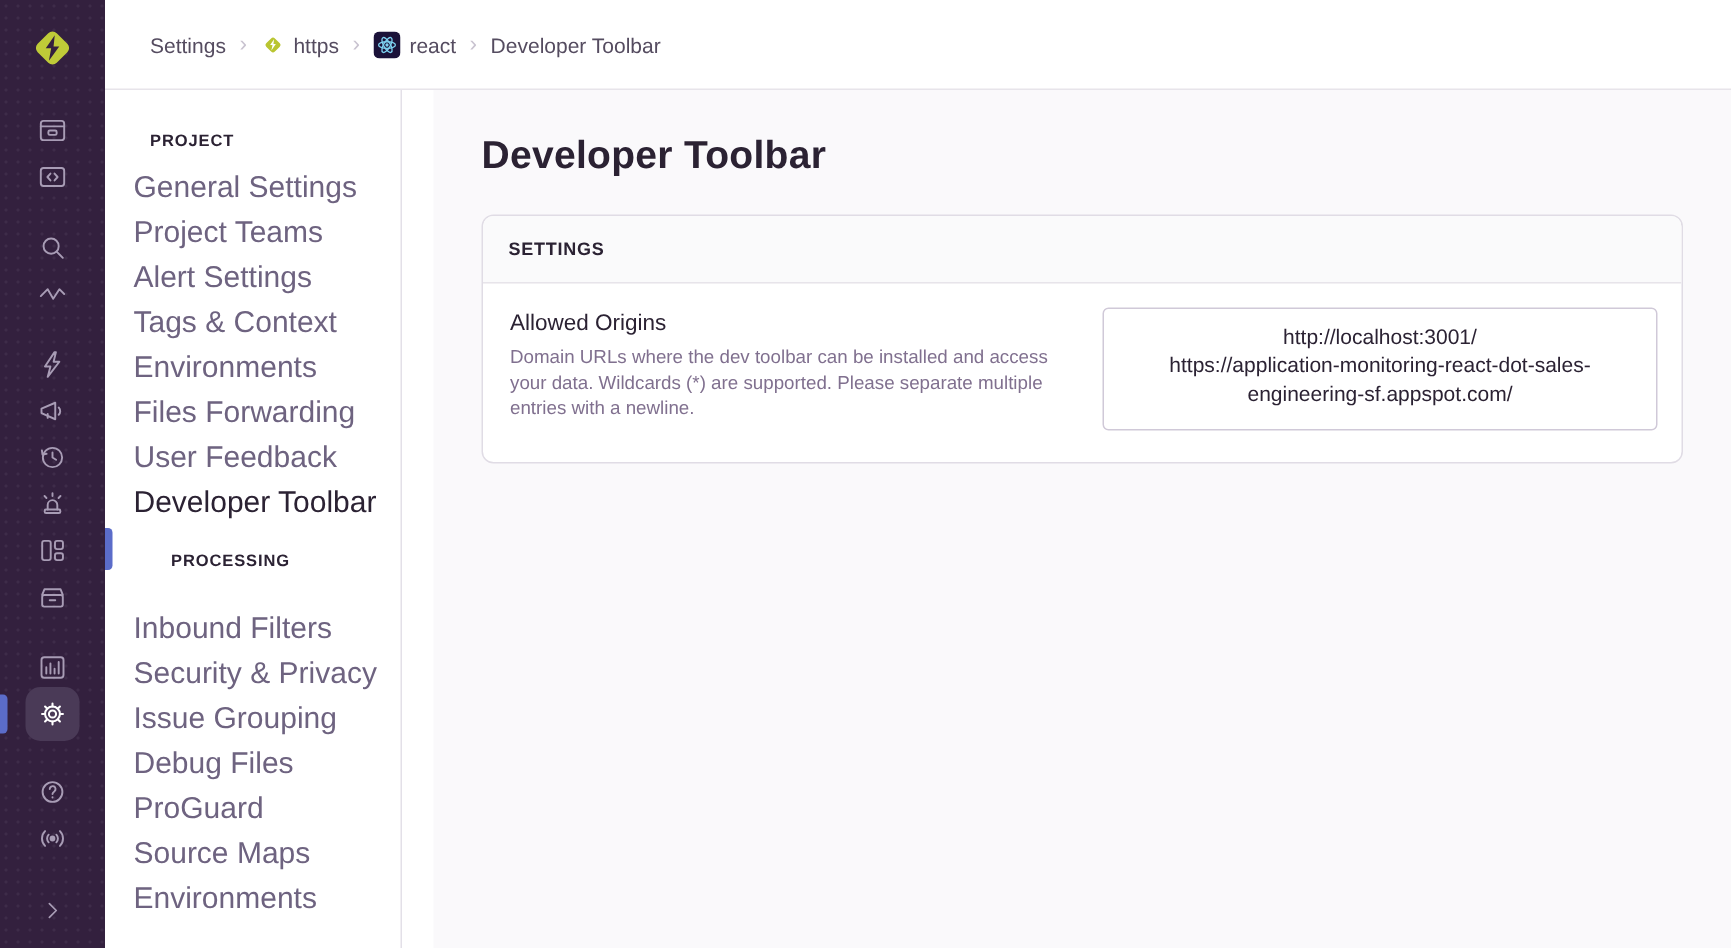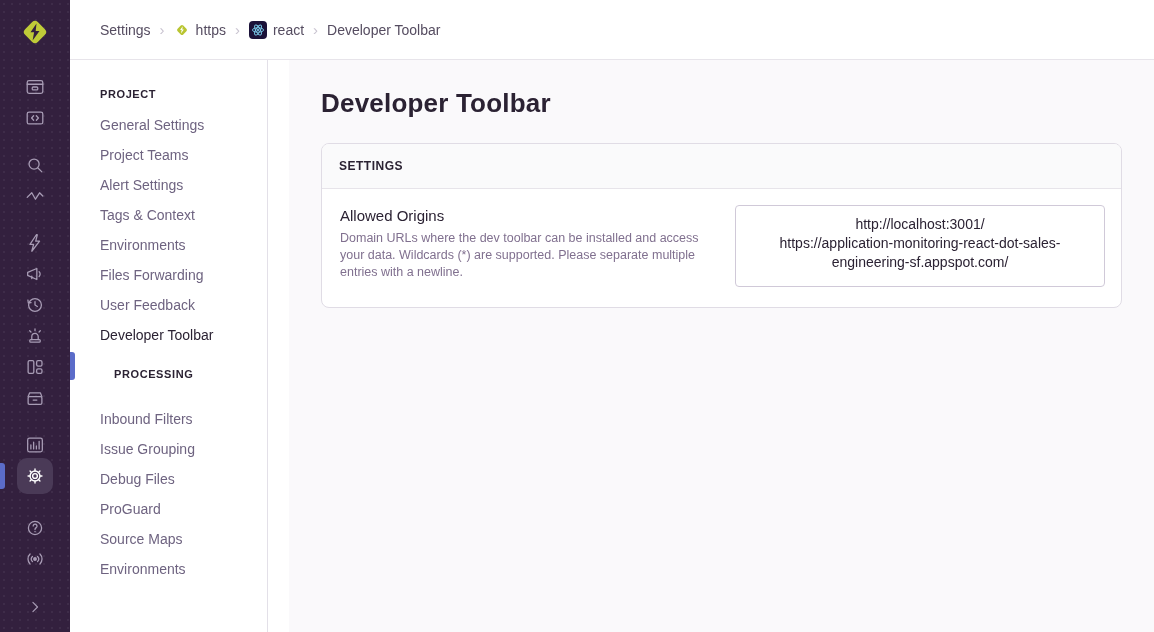--- a/index.html
+++ b/index.html
@@ -59,21 +59,21 @@
   .sidenav {
     position:absolute; left:70px; top:60px; bottom:0; width:198px; background:#fff;
     border-right:1px solid #e3e0e8; z-index:3;
   }
   .sidenav .sec-head {
     margin:24px 0 6px 30px; font-size:11px; font-weight:bold; letter-spacing:.6px;
     color:#2b2233; text-transform:uppercase; height:20px; line-height:20px;
   }
   .sidenav .sec-head.second { margin-top:14px; margin-bottom:20px;padding-left:14px; }
   .nav-item {
-    height:30px; line-height:30px; padding-left:30px; font-size:14px;
+    height:30px; line-height:30px; padding-left:19px; font-size:20px;
     color:#6e6380; cursor:pointer; white-space:nowrap;
   }
   .nav-item.active { color:#2b2233; }
   .side-active-bar {
     position:absolute; left:0; top:292px; width:5px; height:28px;
     background:#5b6cc9; border-radius:0 3px 3px 0;
   }
 
   
   .main {
@@ -286,20 +286,21 @@
     <div class="nav-item">Project Teams</div>
     <div class="nav-item">Alert Settings</div>
     <div class="nav-item">Tags &amp; Context</div>
     <div class="nav-item">Environments</div>
     <div class="nav-item">Files Forwarding</div>
     <div class="nav-item">User Feedback</div>
     <div class="nav-item active">Developer Toolbar</div>
 
     <div class="sec-head second">PROCESSING</div>
     <div class="nav-item">Inbound Filters</div>
+    <div class="nav-item">Security &amp; Privacy</div>
     <div class="nav-item">Issue Grouping</div>
     <div class="nav-item">Debug Files</div>
     <div class="nav-item">ProGuard</div>
     <div class="nav-item">Source Maps</div>
     <div class="nav-item">Environments</div>
   </aside>
 
   <main class="main">
     <h1 class="page-title">Developer Toolbar</h1>
 

